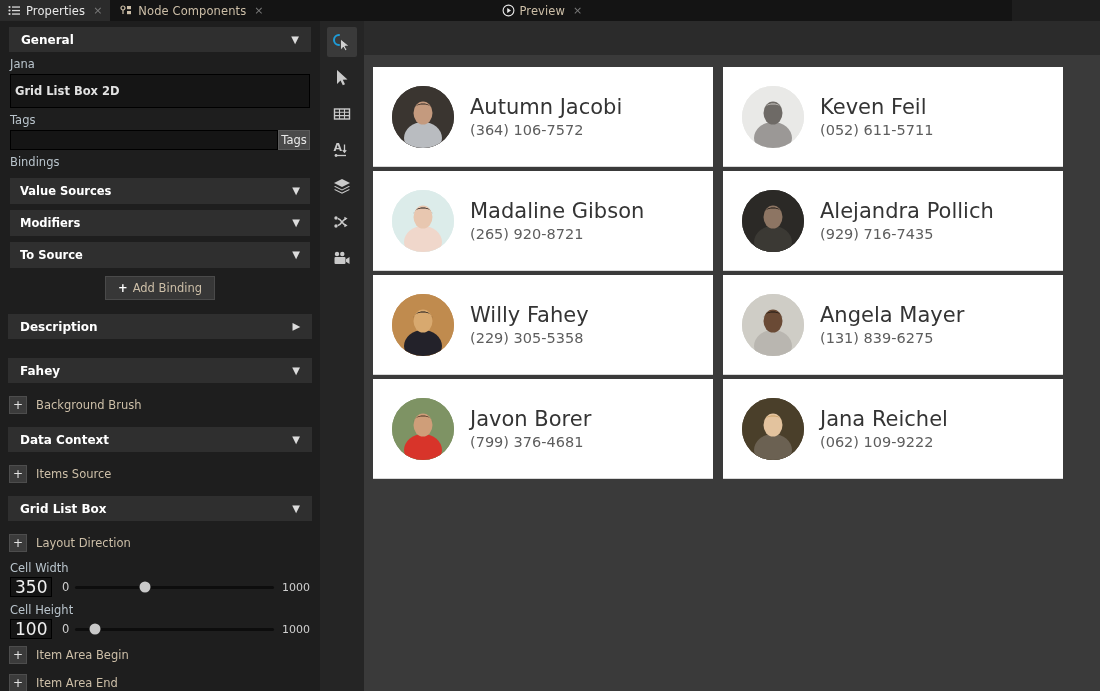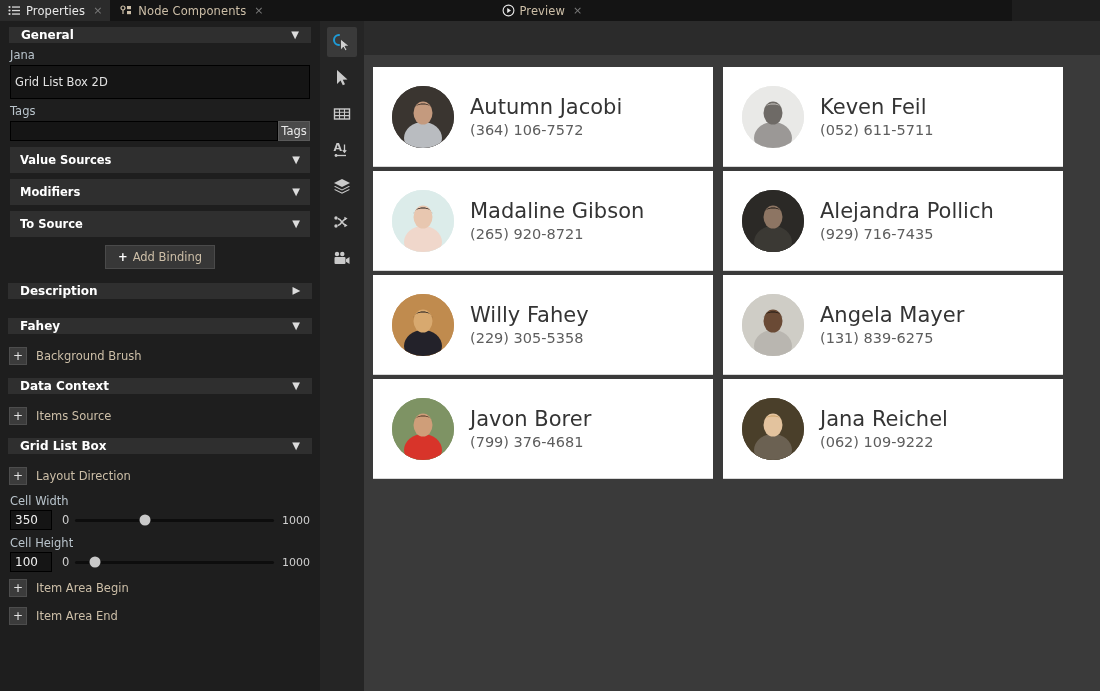--- a/index.html
+++ b/index.html
@@ -26,36 +26,36 @@
   .tab-sep { width: 2px; background: #141414; }
   .tabspacer { flex: 0 0 auto; }
   .tabicon { width: 13px; height: 13px; display:inline-flex; align-items:center; justify-content:center; }
 
   
   .props {
     position: absolute; top: 21px; left: 0; width: 320px; height: 670px;
     background: #1e1e1e; overflow: hidden;
   }
   .sec-header {
-    height: 16px; margin: 0 9px; background: #2f2f2f;
+    height: 25px; margin: 0 9px; background: #2f2f2f;
     display: flex; align-items: center; padding: 0 12px;
     color: #ffffff; font-size: 12px; font-weight: bold;
     justify-content: space-between;
   }
   .sec-header.full { margin: 8px; }
   .chev { color: #dcdcdc; font-size: 10px; line-height: 1; }
   .chev.right { transform: rotate(-90deg); display:inline-block; }
 
   .fieldlabel {
     color: #b9c4cc; font-size: 11.5px; padding: 5px 0 3px 10px;
   }
   .textinput {
     margin: 0 10px; height: 15px; background: #151515;
     border: 1px solid #000; color: #e2e2e2; font-size: 11.5px;
-    display: flex; align-items: center; padding: 16px 4px;
+    display: flex; align-items: center; padding: 16px 4px; font-weight: bold;
   }
   .taginputrow { display: flex; margin: 0 10px; gap: 0; }
   .taginput {
     flex: 1; height: 20px; background: #151515; border: 1px solid #000;
   }
   .tagbtn {
     width: 32px; height: 20px; background: #4a4a4a; color: #e9e9e9;
     font-size: 11.5px; display: flex; align-items: center; justify-content: center;
     border: 1px solid #5a5a5a;
   }
@@ -80,21 +80,21 @@
     width: 18px; height: 18px; background: #3b3b3b; border: 1px solid #4d4d4d;
     color: #e4e4e4; font-size: 12px; display: flex; align-items: center; justify-content: center;
     line-height: 1;
   }
   .plusrow .plabel { color: #cdbfa8; font-size: 11.5px; }
 
   .sliderlabel { color: #b9c4cc; font-size: 11.5px; padding: 4px 0 2px 10px; }
   .sliderrow { display: flex; align-items: center; padding: 0 10px 2px 10px; gap: 0; }
   .numbox {
     width: 42px; height: 20px; background: #151515; border: 1px solid #000;
-    color: #f0f0f0; font-size: 12px; display: flex; align-items: center;
+    color: #f0f0f0; font-size: 17px; display: flex; align-items: center;
     padding-left: 4px;
   }
   .minlab { color: #cfcfcf; font-size: 11.5px; padding: 0 6px 0 10px; }
   .maxlab { color: #cfcfcf; font-size: 11px; padding-left: 8px; }
   .track {
     position: relative; flex: 1; height: 3px; background: #0d0d0d; border-radius: 2px;
   }
   .knob {
     position: absolute; top: 50%; width: 11px; height: 11px;
     background: #c9c9c9; border-radius: 50%; transform: translate(-50%, -50%);
@@ -196,20 +196,21 @@
 
   <div class="fieldlabel">Jana</div>
   <div class="textinput">Grid List Box 2D</div>
 
   <div class="fieldlabel">Tags</div>
   <div class="taginputrow">
     <div class="taginput"></div>
     <div class="tagbtn">Tags</div>
   </div>
 
+  <div class="fieldlabel">Bindings</div>
 
   <div class="subsec">
     <span>Value Sources</span>
     <span class="chev">▼</span>
   </div>
   <div class="subsec">
     <span>Modifiers</span>
     <span class="chev">▼</span>
   </div>
   <div class="subsec">

